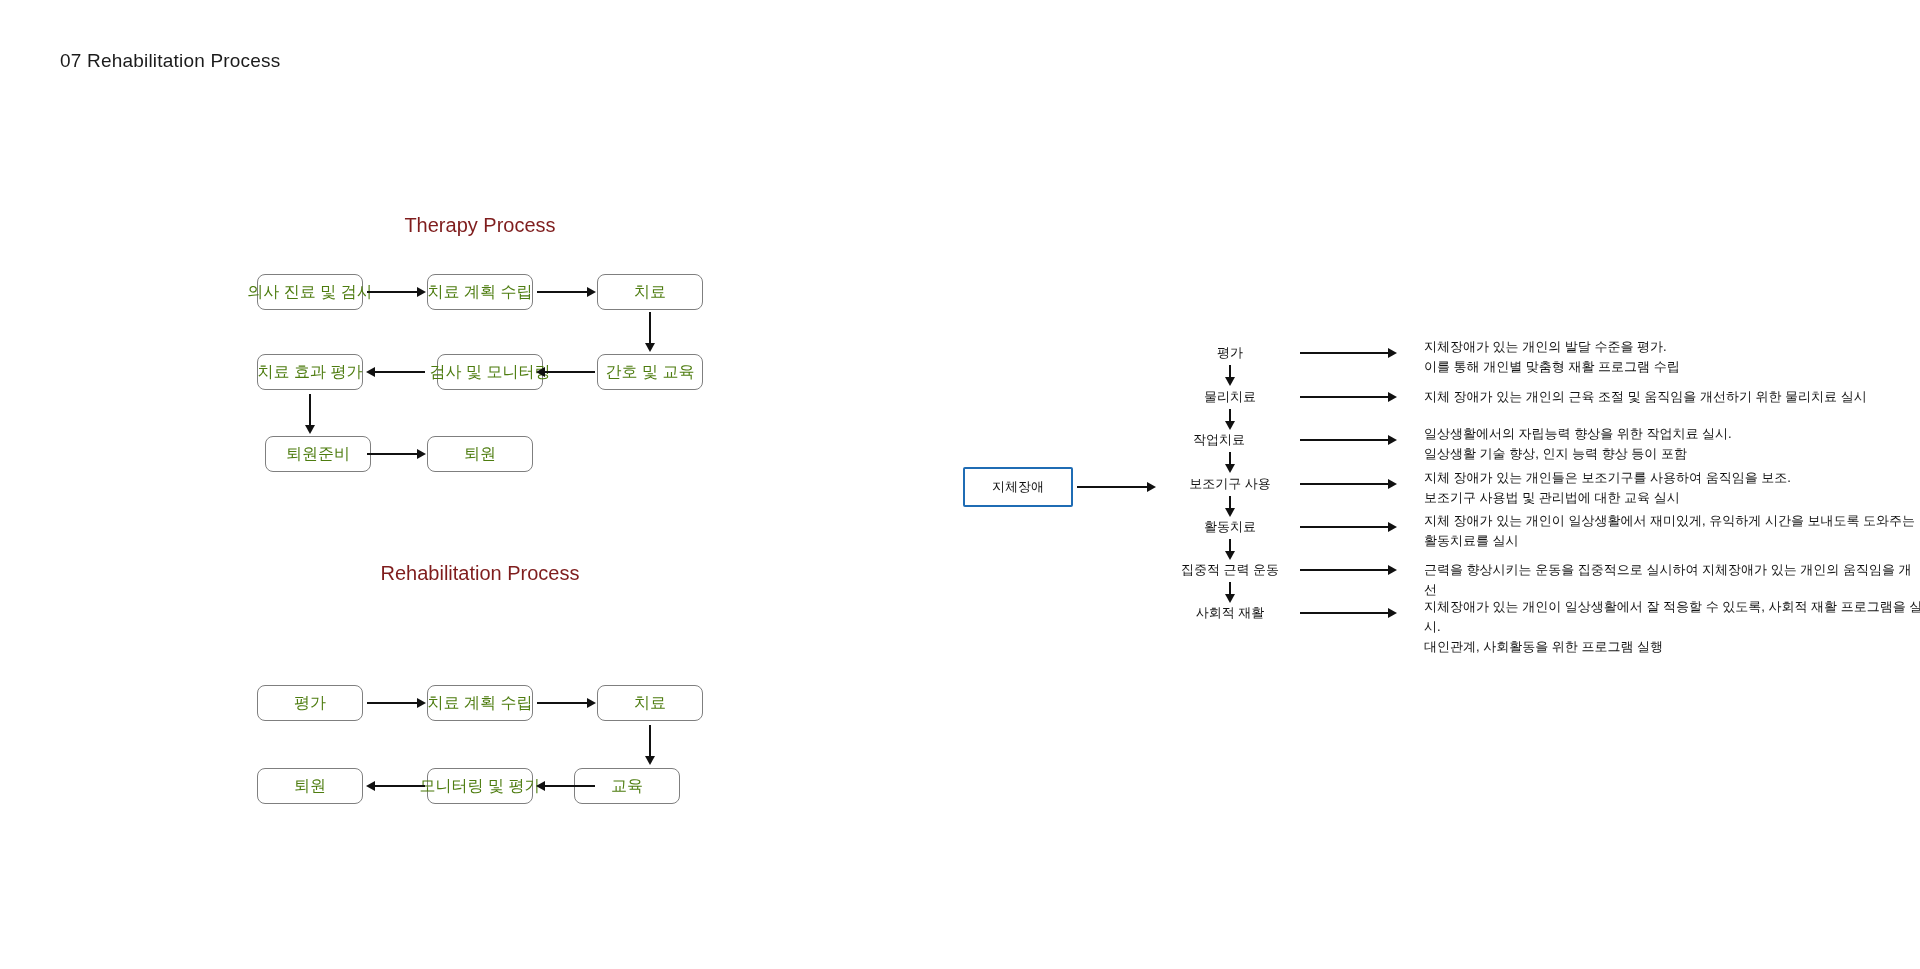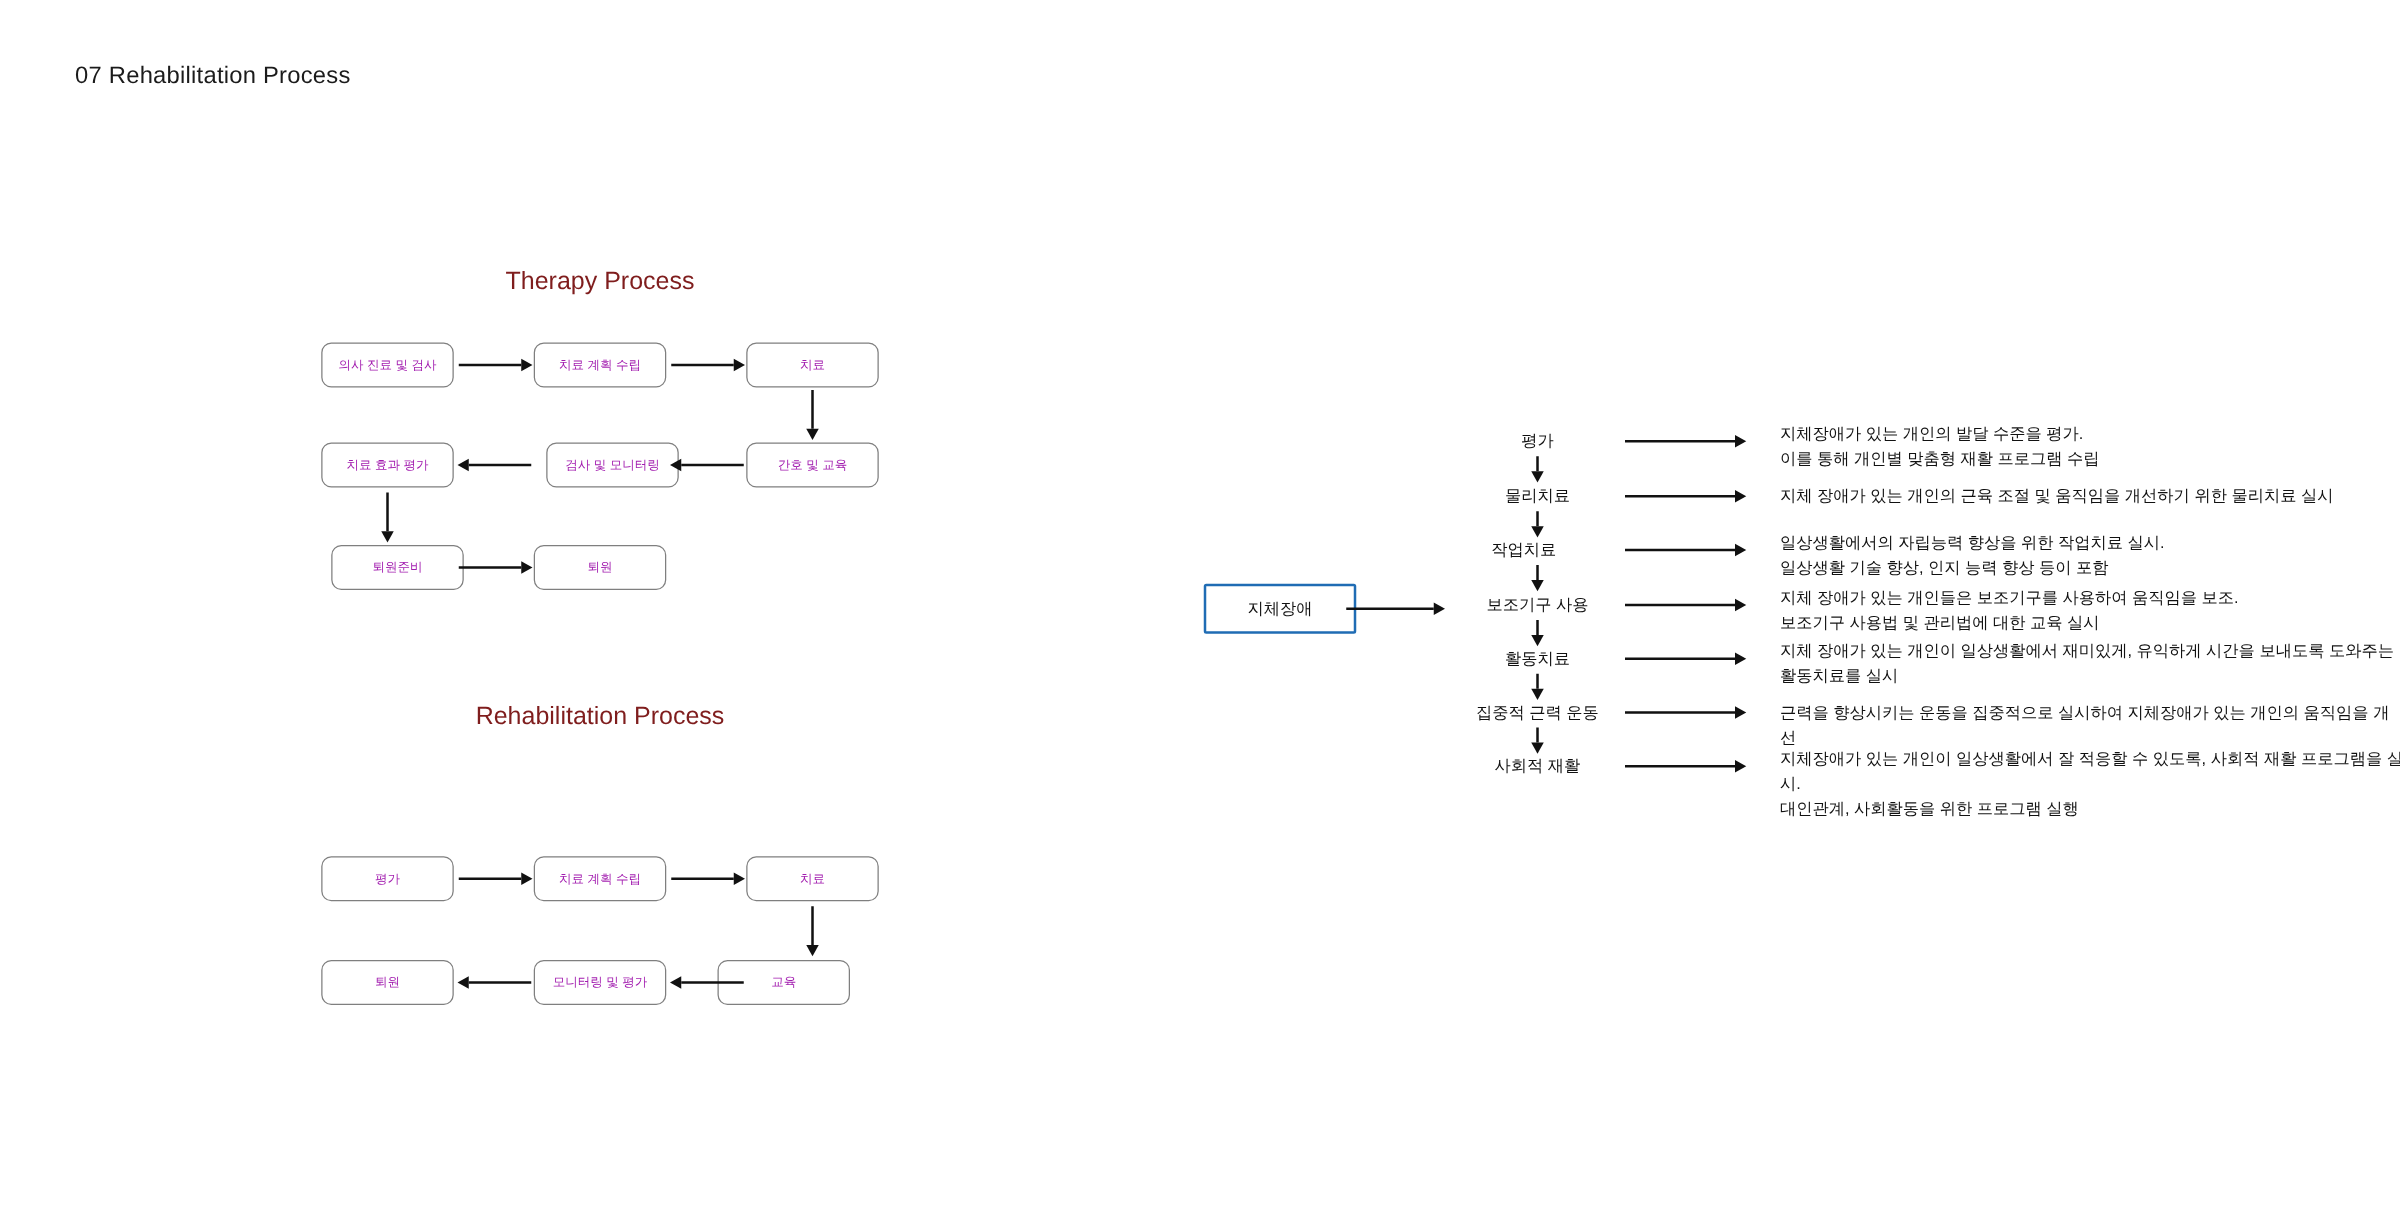--- a/index.html
+++ b/index.html
@@ -10,24 +10,24 @@
   .page-title{
     position:absolute;left:60px;top:50px;font-size:19px;font-weight:500;color:#1b1b1b;
     letter-spacing:.2px;
   }
   .section-title{
     position:absolute;width:300px;text-align:center;font-size:20px;color:#7f1d1d;
   }
   .node{
     position:absolute;width:106px;height:36px;border:1.5px solid #7f7f7f;border-radius:8px;
     background:#fff;display:flex;align-items:center;justify-content:center;
-    font-size:10px;color:#a21caf;box-sizing:border-box;white-space:nowrap;
+    font-size:16px;color:#4d7c0f;box-sizing:border-box;white-space:nowrap;
   }
   .source-node{
-    position:absolute;width:122px;height:40px;border:2px solid #1f6cb4;border-radius:2px;
+    position:absolute;width:110px;height:40px;border:2px solid #1f6cb4;border-radius:2px;
     background:#fff;display:flex;align-items:center;justify-content:center;
     font-size:13px;color:#111;box-sizing:border-box;
   }
   .step-label{
     position:absolute;width:170px;text-align:center;font-size:13px;color:#111;white-space:nowrap;
   }
   .desc{
     position:absolute;width:500px;font-size:13px;line-height:20px;color:#111;white-space:pre-line;
   }
   

